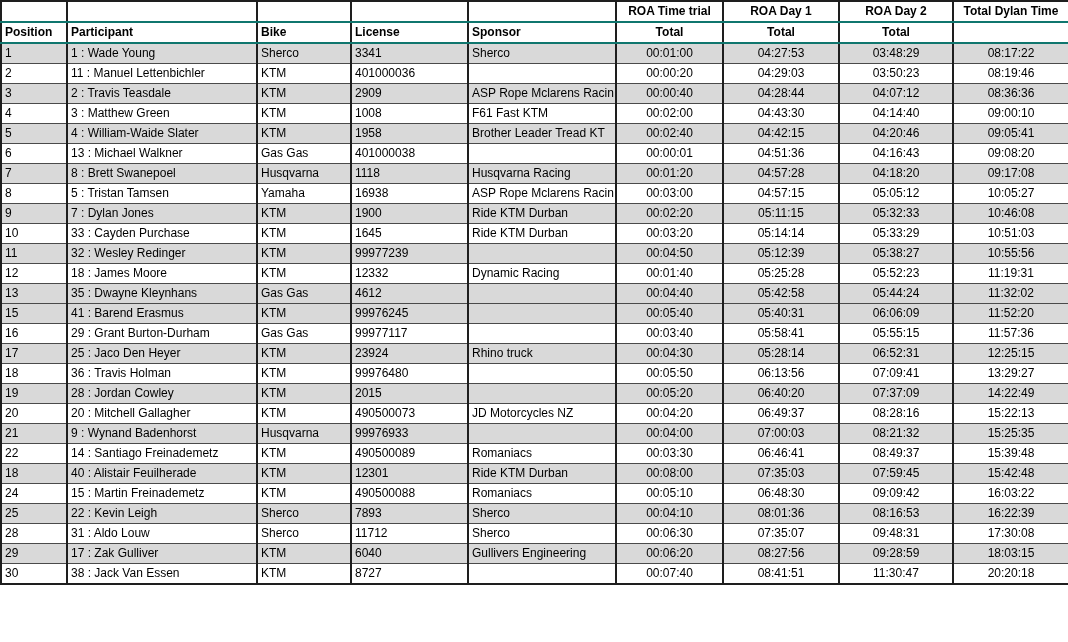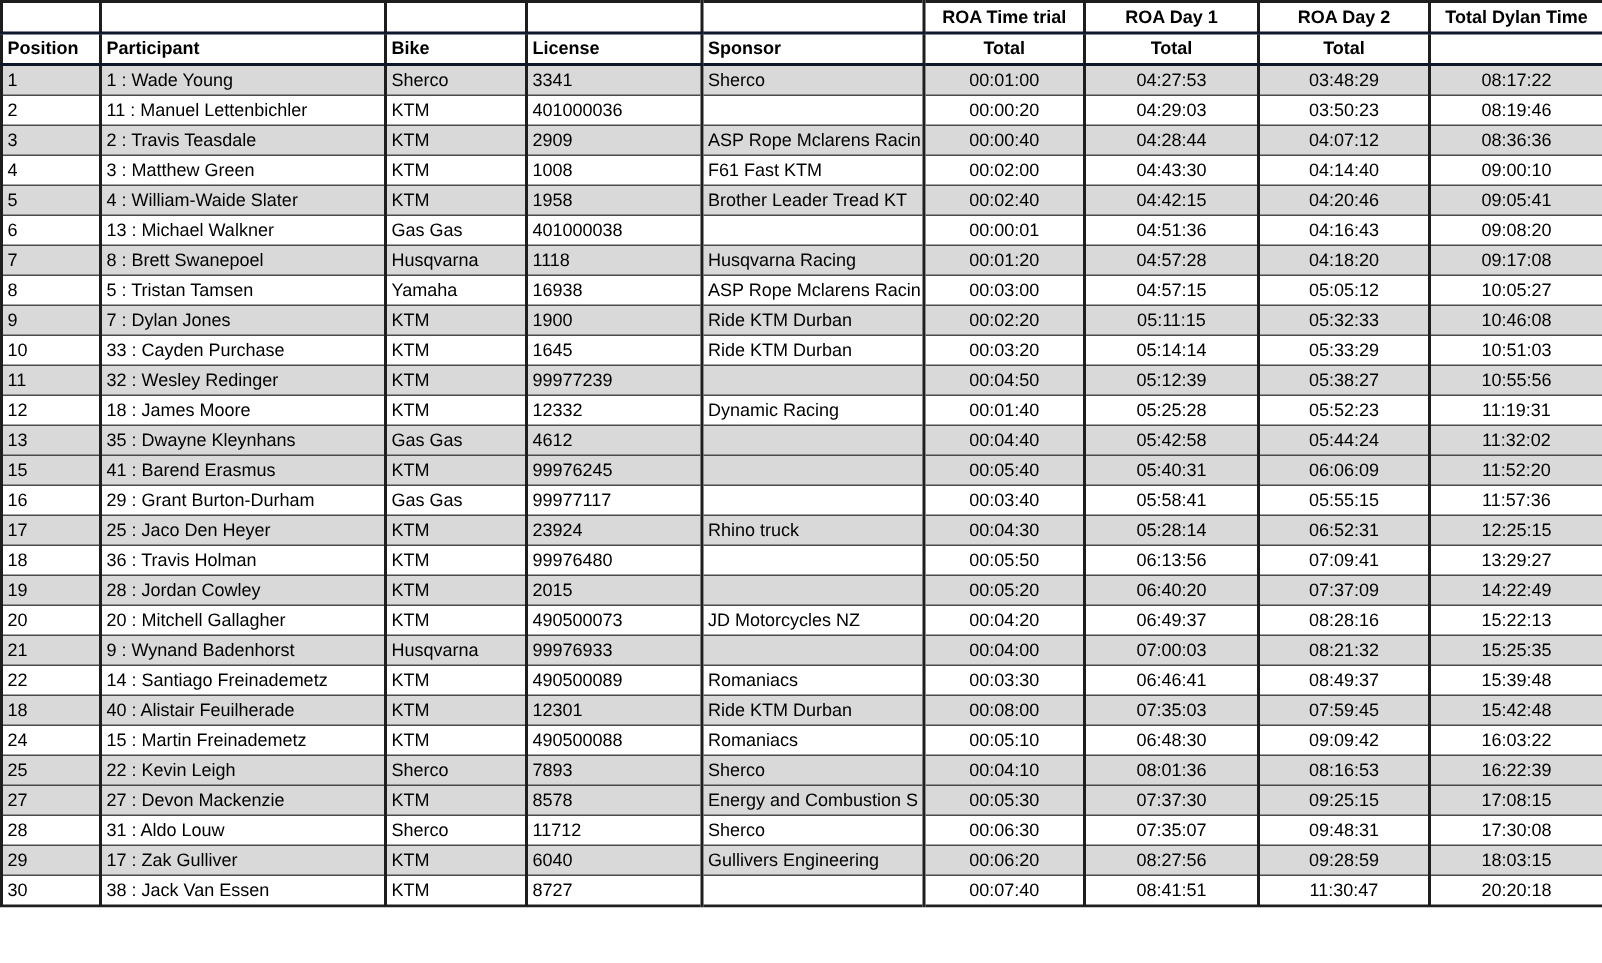--- a/index.html
+++ b/index.html
@@ -26,21 +26,21 @@
     border-bottom: 1px solid #4a4a4a;
     padding: 0 3px;
     height: 19px;
     overflow: hidden;
     white-space: nowrap;
     line-height: 19px;
   }
   thead th {
     font-weight: bold;
     background: #ffffff;
-    border-bottom: 2px solid #0f172a;
+    border-bottom: 2px solid #0f766e;
     margin-left: 45px;
   }
   .left   { text-align: left; }
   .center { text-align: center; }
   tbody tr.stripe td { background: #d9d9d9; }
   tbody tr td { background: #ffffff; }
   tbody tr.stripe td { background: #d9d9d9; }
 </style>
 </head>
 <body>
@@ -339,31 +339,20 @@
         <td class="left">25</td>
         <td class="left">22 : Kevin Leigh</td>
         <td class="left">Sherco</td>
         <td class="left">7893</td>
         <td class="left">Sherco</td>
         <td class="center">00:04:10</td>
         <td class="center">08:01:36</td>
         <td class="center">08:16:53</td>
         <td class="center">16:22:39</td>
       </tr>
-      <tr class="stripe">
-        <td class="left">27</td>
-        <td class="left">27 : Devon Mackenzie</td>
-        <td class="left">KTM</td>
-        <td class="left">8578</td>
-        <td class="left">Energy and Combustion S</td>
-        <td class="center">00:05:30</td>
-        <td class="center">07:37:30</td>
-        <td class="center">09:25:15</td>
-        <td class="center">17:08:15</td>
-      </tr>
       <tr>
         <td class="left">28</td>
         <td class="left">31 : Aldo Louw</td>
         <td class="left">Sherco</td>
         <td class="left">11712</td>
         <td class="left">Sherco</td>
         <td class="center">00:06:30</td>
         <td class="center">07:35:07</td>
         <td class="center">09:48:31</td>
         <td class="center">17:30:08</td>

